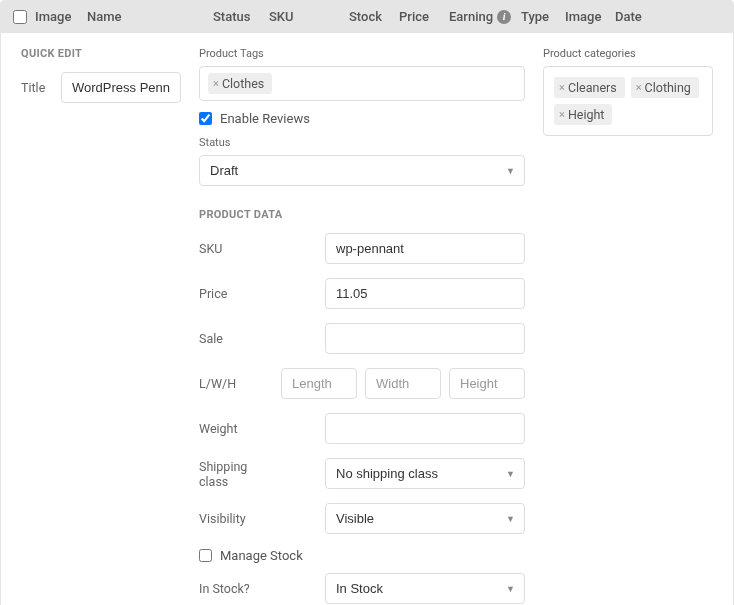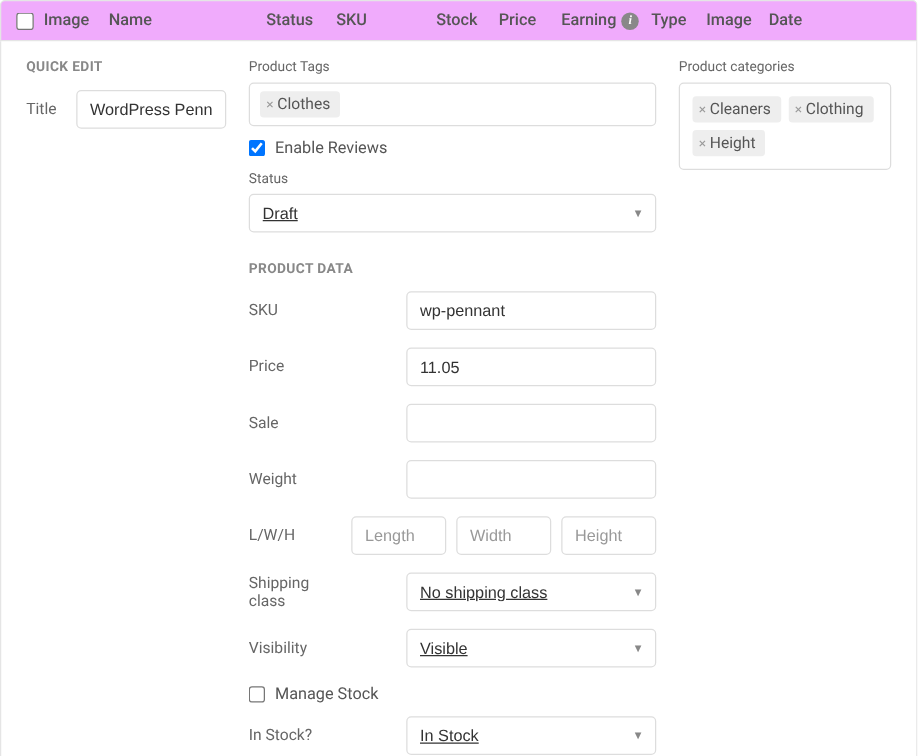--- a/index.html
+++ b/index.html
@@ -1,17 +1,17 @@
 <!DOCTYPE html>
 <html><head>
 <meta charset="utf-8">
 <style>
 * { box-sizing: border-box; margin: 0; padding: 0; }
 body { font-family: -apple-system, BlinkMacSystemFont, "Segoe UI", Roboto, sans-serif; font-size: 13px; color: #333; background: #fff; width: 734px; }
-.header-row { display: flex; align-items: center; padding: 8px 12px; background: #f0abfc; border: 1px solid #e5e5e5; border-radius: 4px 4px 0 0; gap: 8px; }
+.header-row { display: flex; align-items: center; padding: 8px 12px; background: #e5e5e5; border: 1px solid #e5e5e5; border-radius: 4px 4px 0 0; gap: 8px; }
 .header-check { width: 14px; height: 14px; }
 .header-cell { font-size: 13px; color: #555; font-weight: 500; }
 .col-image { width: 44px; }
 .col-name { width: 118px; }
 .col-status { width: 48px; }
 .col-sku { width: 72px; }
 .col-stock { width: 42px; }
 .col-price { width: 42px; }
 .col-earning { width: 64px; display:flex; align-items:center; gap:4px; }
 .col-type { width: 36px; }
@@ -29,21 +29,21 @@
 .text-input { border: 1px solid #ddd; border-radius: 4px; padding: 7px 10px; font-size: 13px; color: #333; width: 100%; }
 .text-input::placeholder { color: #999; }
 .left-col .text-input { width: 120px; }
 .field-label-sm { font-size: 11px; color: #666; margin-bottom: 6px; }
 .tag-box { border: 1px solid #ddd; border-radius: 4px; padding: 6px 8px; min-height: 34px; display:flex; flex-wrap:wrap; gap:4px; align-items:center; }
 .tag-chip { background: #eee; border-radius: 3px; padding: 3px 8px 3px 5px; font-size: 12.5px; color: #555; display:inline-flex; align-items:center; gap:3px; }
 .tag-x { color: #999; font-size: 11px; cursor:pointer; }
 .checkbox-row { display:flex; align-items:center; gap:8px; margin: 10px 0; font-size:13px; color:#555; }
 .checkbox-row input { width:13px; height:13px; }
 .select-wrap { position: relative; width: 100%; }
-.select { border: 1px solid #ddd; border-radius: 4px; padding: 7px 28px 7px 10px; font-size: 13px; color: #333; width: 100%; background: #fff; appearance: none; text-decoration: underline; }
+.select { border: 1px solid #ddd; border-radius: 4px; padding: 7px 28px 7px 10px; font-size: 13px; color: #333; width: 100%; background: #fff; appearance: none; }
 .select-caret { position: absolute; right: 10px; top: 50%; transform: translateY(-50%); pointer-events:none; font-size:9px; color:#888; }
 .data-section { margin-top: 22px; }
 .data-row { display:flex; align-items:center; margin-bottom: 14px; gap: 10px; }
 .data-label { width: 72px; font-size: 12.5px; color: #666; flex-shrink:0; }
 .data-field { flex:1;padding-left:44px; }
 .dim-group { display:flex; gap:8px; flex:1; }
 .dim-group .text-input { flex:1; min-width:0; }
 .cat-box { border:1px solid #ddd; border-radius:4px; padding:10px; display:flex; flex-wrap:wrap; gap:6px; align-content:flex-start; min-height:60px; }
 </style>
 </head>
@@ -111,31 +111,31 @@
           <div class="data-label">Price</div>
           <div class="data-field"><input class="text-input" type="text" value="11.05" style=""></div>
         </div>
 
         <div class="data-row">
           <div class="data-label">Sale</div>
           <div class="data-field"><input class="text-input" type="text" value="" style=""></div>
         </div>
 
         <div class="data-row">
-          <div class="data-label">Weight</div>
-          <div class="data-field"><input class="text-input" type="text" value="" style=""></div>
-        </div>
-
-        <div class="data-row">
           <div class="data-label">L/W/H</div>
           <div class="dim-group">
             <input class="text-input" type="text" placeholder="Length" style="">
             <input class="text-input" type="text" placeholder="Width" style="">
             <input class="text-input" type="text" placeholder="Height" style="">
           </div>
+        </div>
+
+        <div class="data-row">
+          <div class="data-label">Weight</div>
+          <div class="data-field"><input class="text-input" type="text" value="" style=""></div>
         </div>
 
         <div class="data-row">
           <div class="data-label">Shipping class</div>
           <div class="data-field select-wrap">
             <select class="select">
               <option>No shipping class</option>
             </select>
             <span class="select-caret">▼</span>
           </div>

